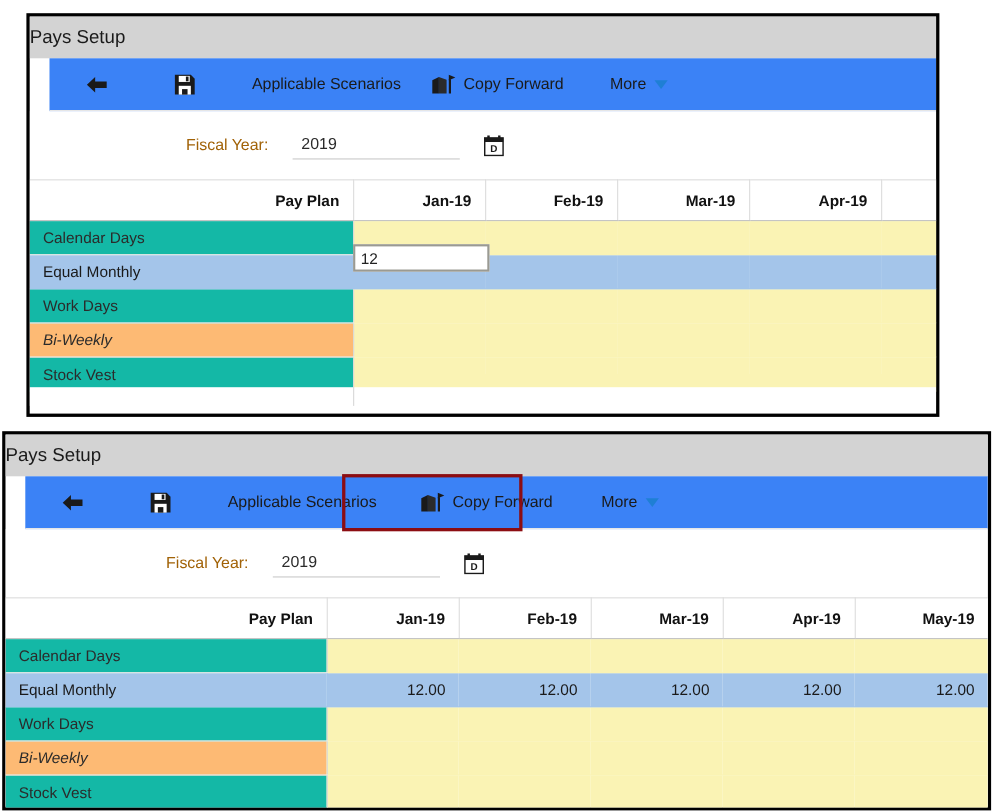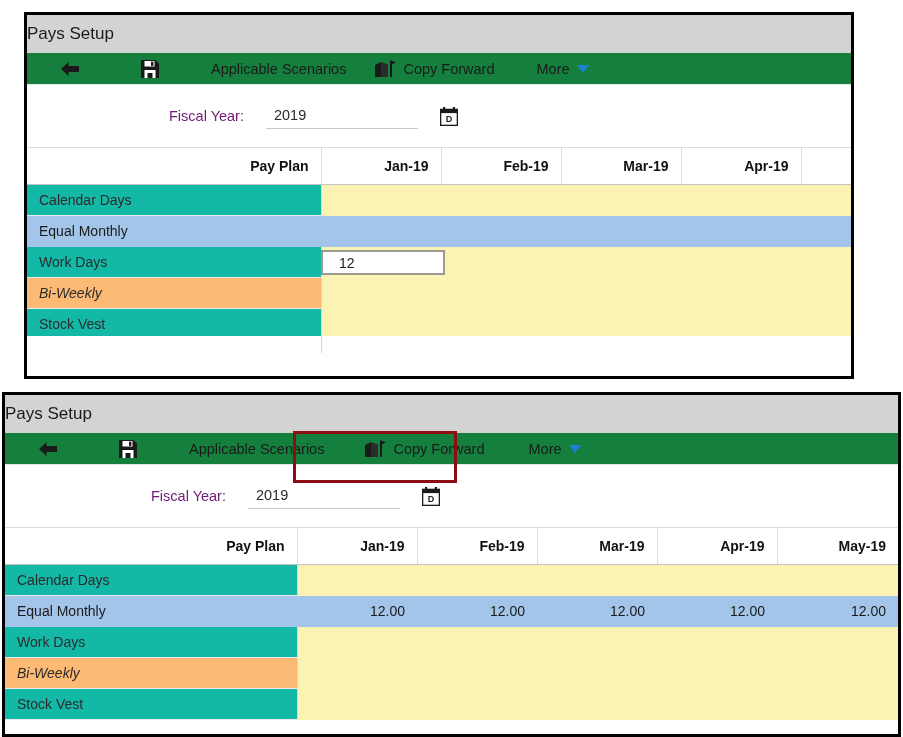--- a/index.html
+++ b/index.html
@@ -31,27 +31,28 @@
     background: #d3d3d3;
     height: 38px;
     line-height: 38px;
     font-size: 17px;
     color: #1a1a1a;
     box-sizing: border-box;
     white-space: nowrap;
   }
 
   .toolbar {
-    background: #15803d;
-    height: 32px;
+    background: #3b82f6;
+    height: 48px;
     display: flex;
     align-items: center;
     box-sizing: border-box;
     position: relative;
     border-bottom: 1px solid #e6e6e6;
+    margin-left: 18px;
   }
   .tb-item {
     display: flex;
     align-items: center;
     height: 48px;
     padding: 0 14px;
     font-size: 14.5px;
     color: #1a1a1a;
     white-space: nowrap;
     box-sizing: border-box;
@@ -81,21 +82,21 @@
   
   .fy-row {
     height: 62px;
     display: flex;
     align-items: center;
     background: #ffffff;
     box-sizing: border-box;
   }
   .fy-label {
     font-size: 14.5px;
-    color: #701a75;
+    color: #a16207;
     white-space: nowrap;
   }
   .fy-input {
     border: none;
     border-bottom: 1px solid #c9c9c9;
     background: transparent;
     font-family: "Liberation Sans", sans-serif;
     font-size: 14.5px;
     color: #2b2b2b;
     padding: 3px 4px 5px 8px;
@@ -155,23 +156,22 @@
 
   
   .cell-editor {
     position: absolute;
     background: #ffffff;
     border: 2px solid #9a9a93;
     box-sizing: border-box;
     font-family: "Liberation Sans", sans-serif;
     font-size: 14px;
     color: #222222;
-    padding: 2px 4px 2px 16px;
+    padding: 2px 4px 2px 5px;
     outline: none;
-    margin-top: 44px;
   }
 </style>
 </head>
 <body>
 
 <div id="stage">
 
   <div class="panel" id="panel-top">
 
     <div class="titlebar">Pays Setup</div>

